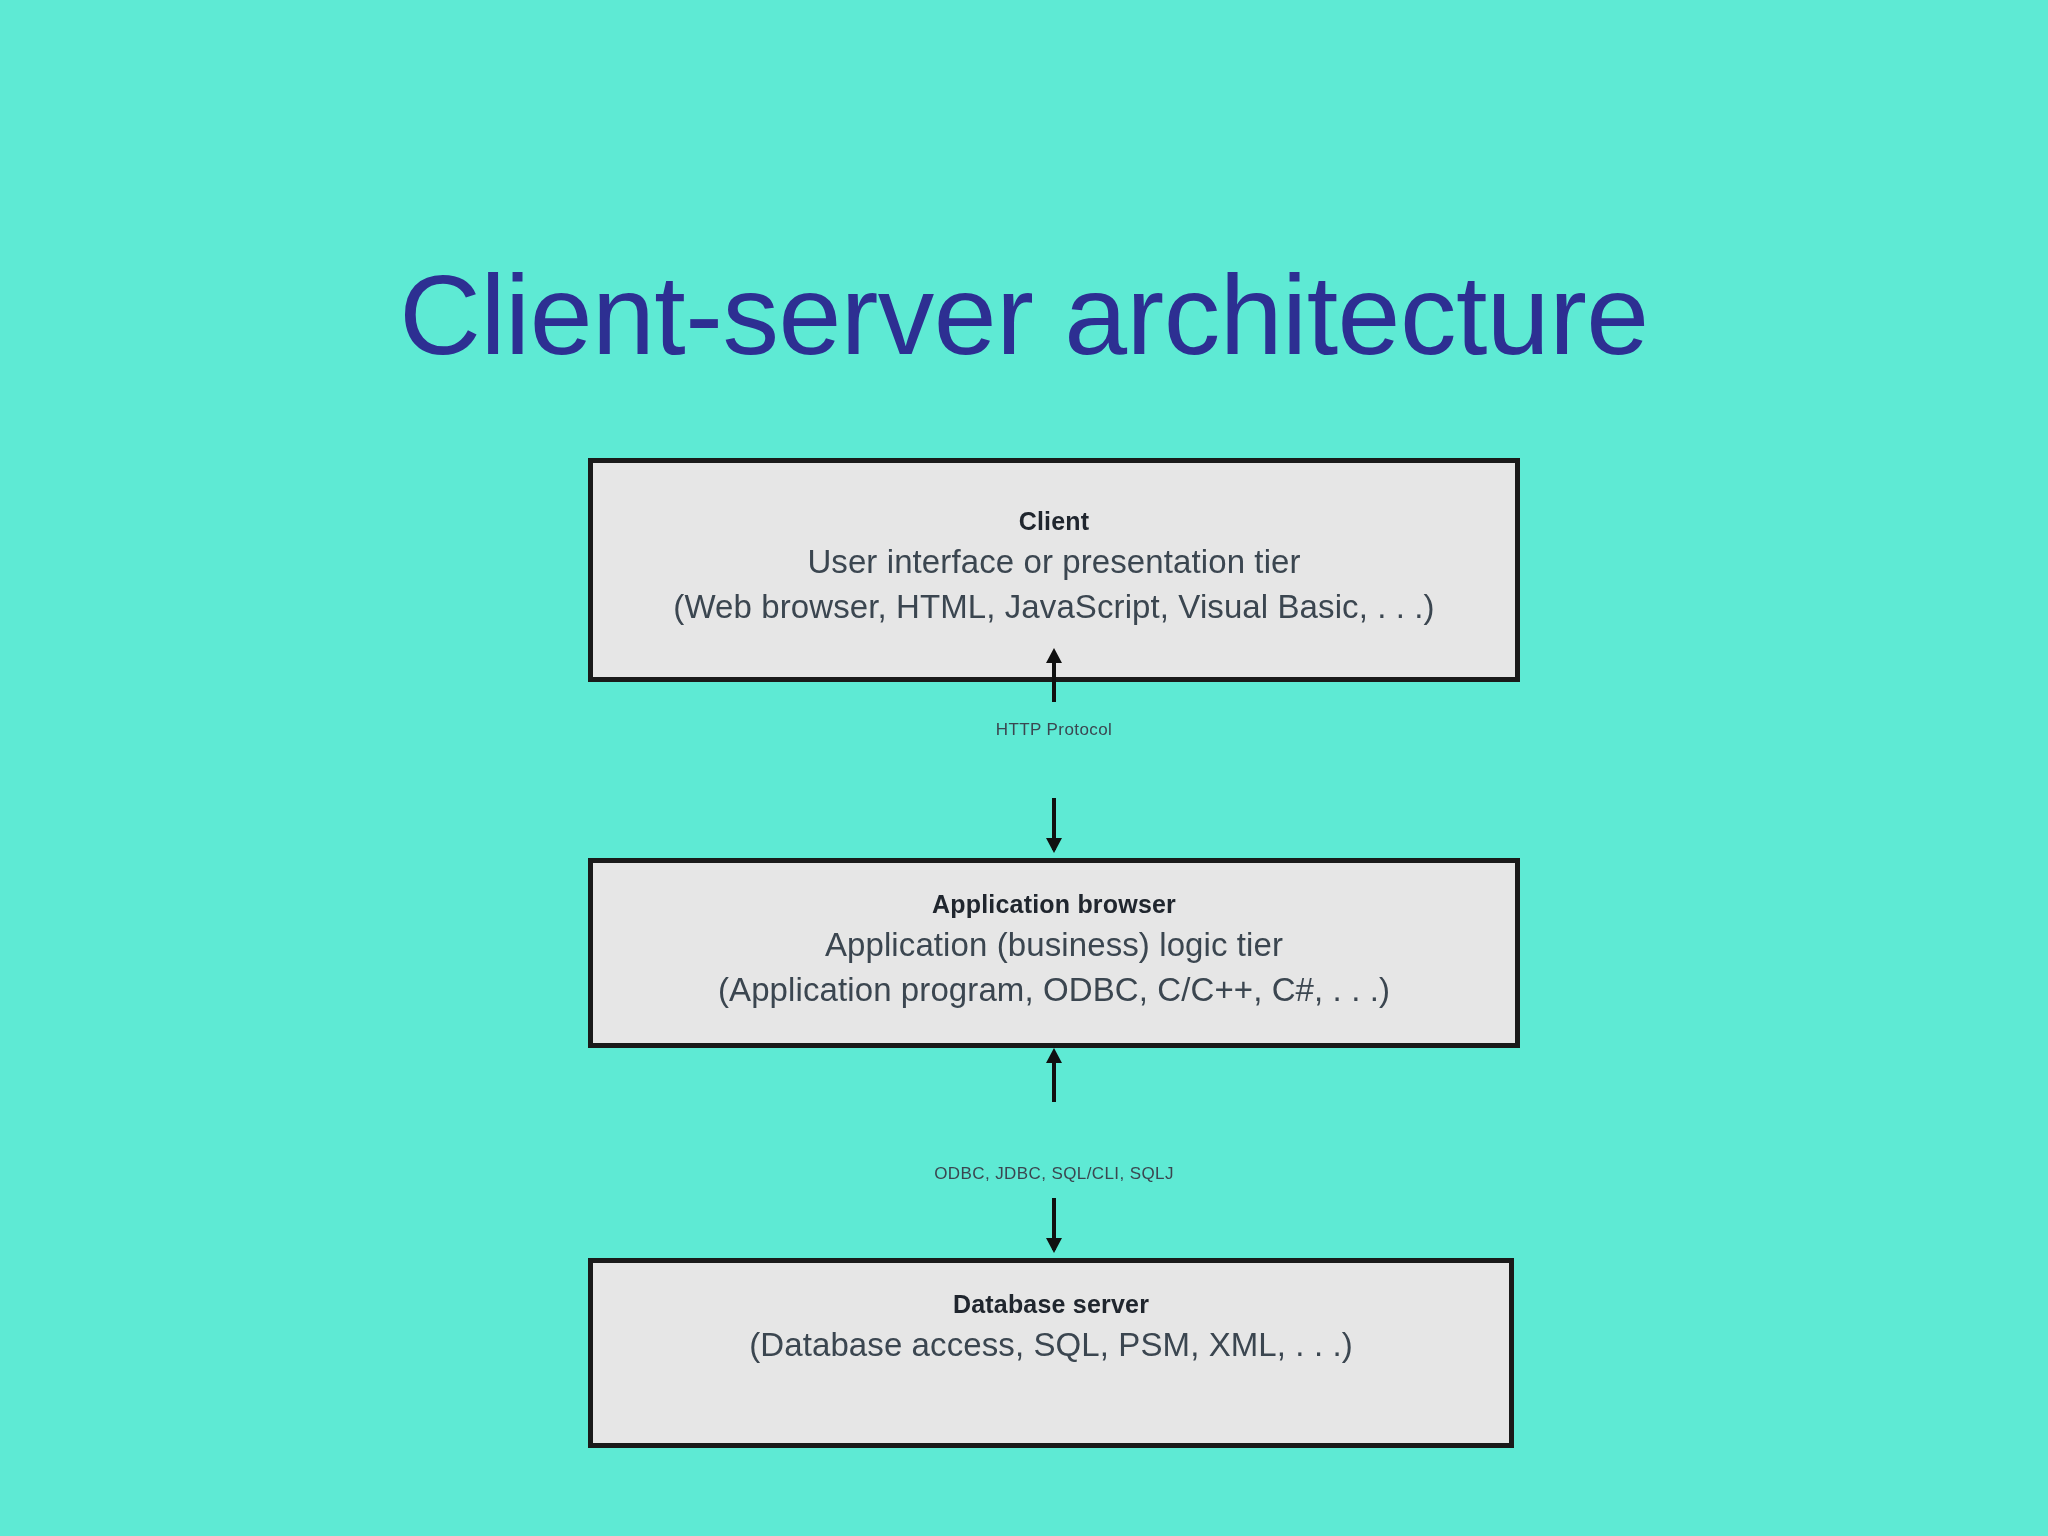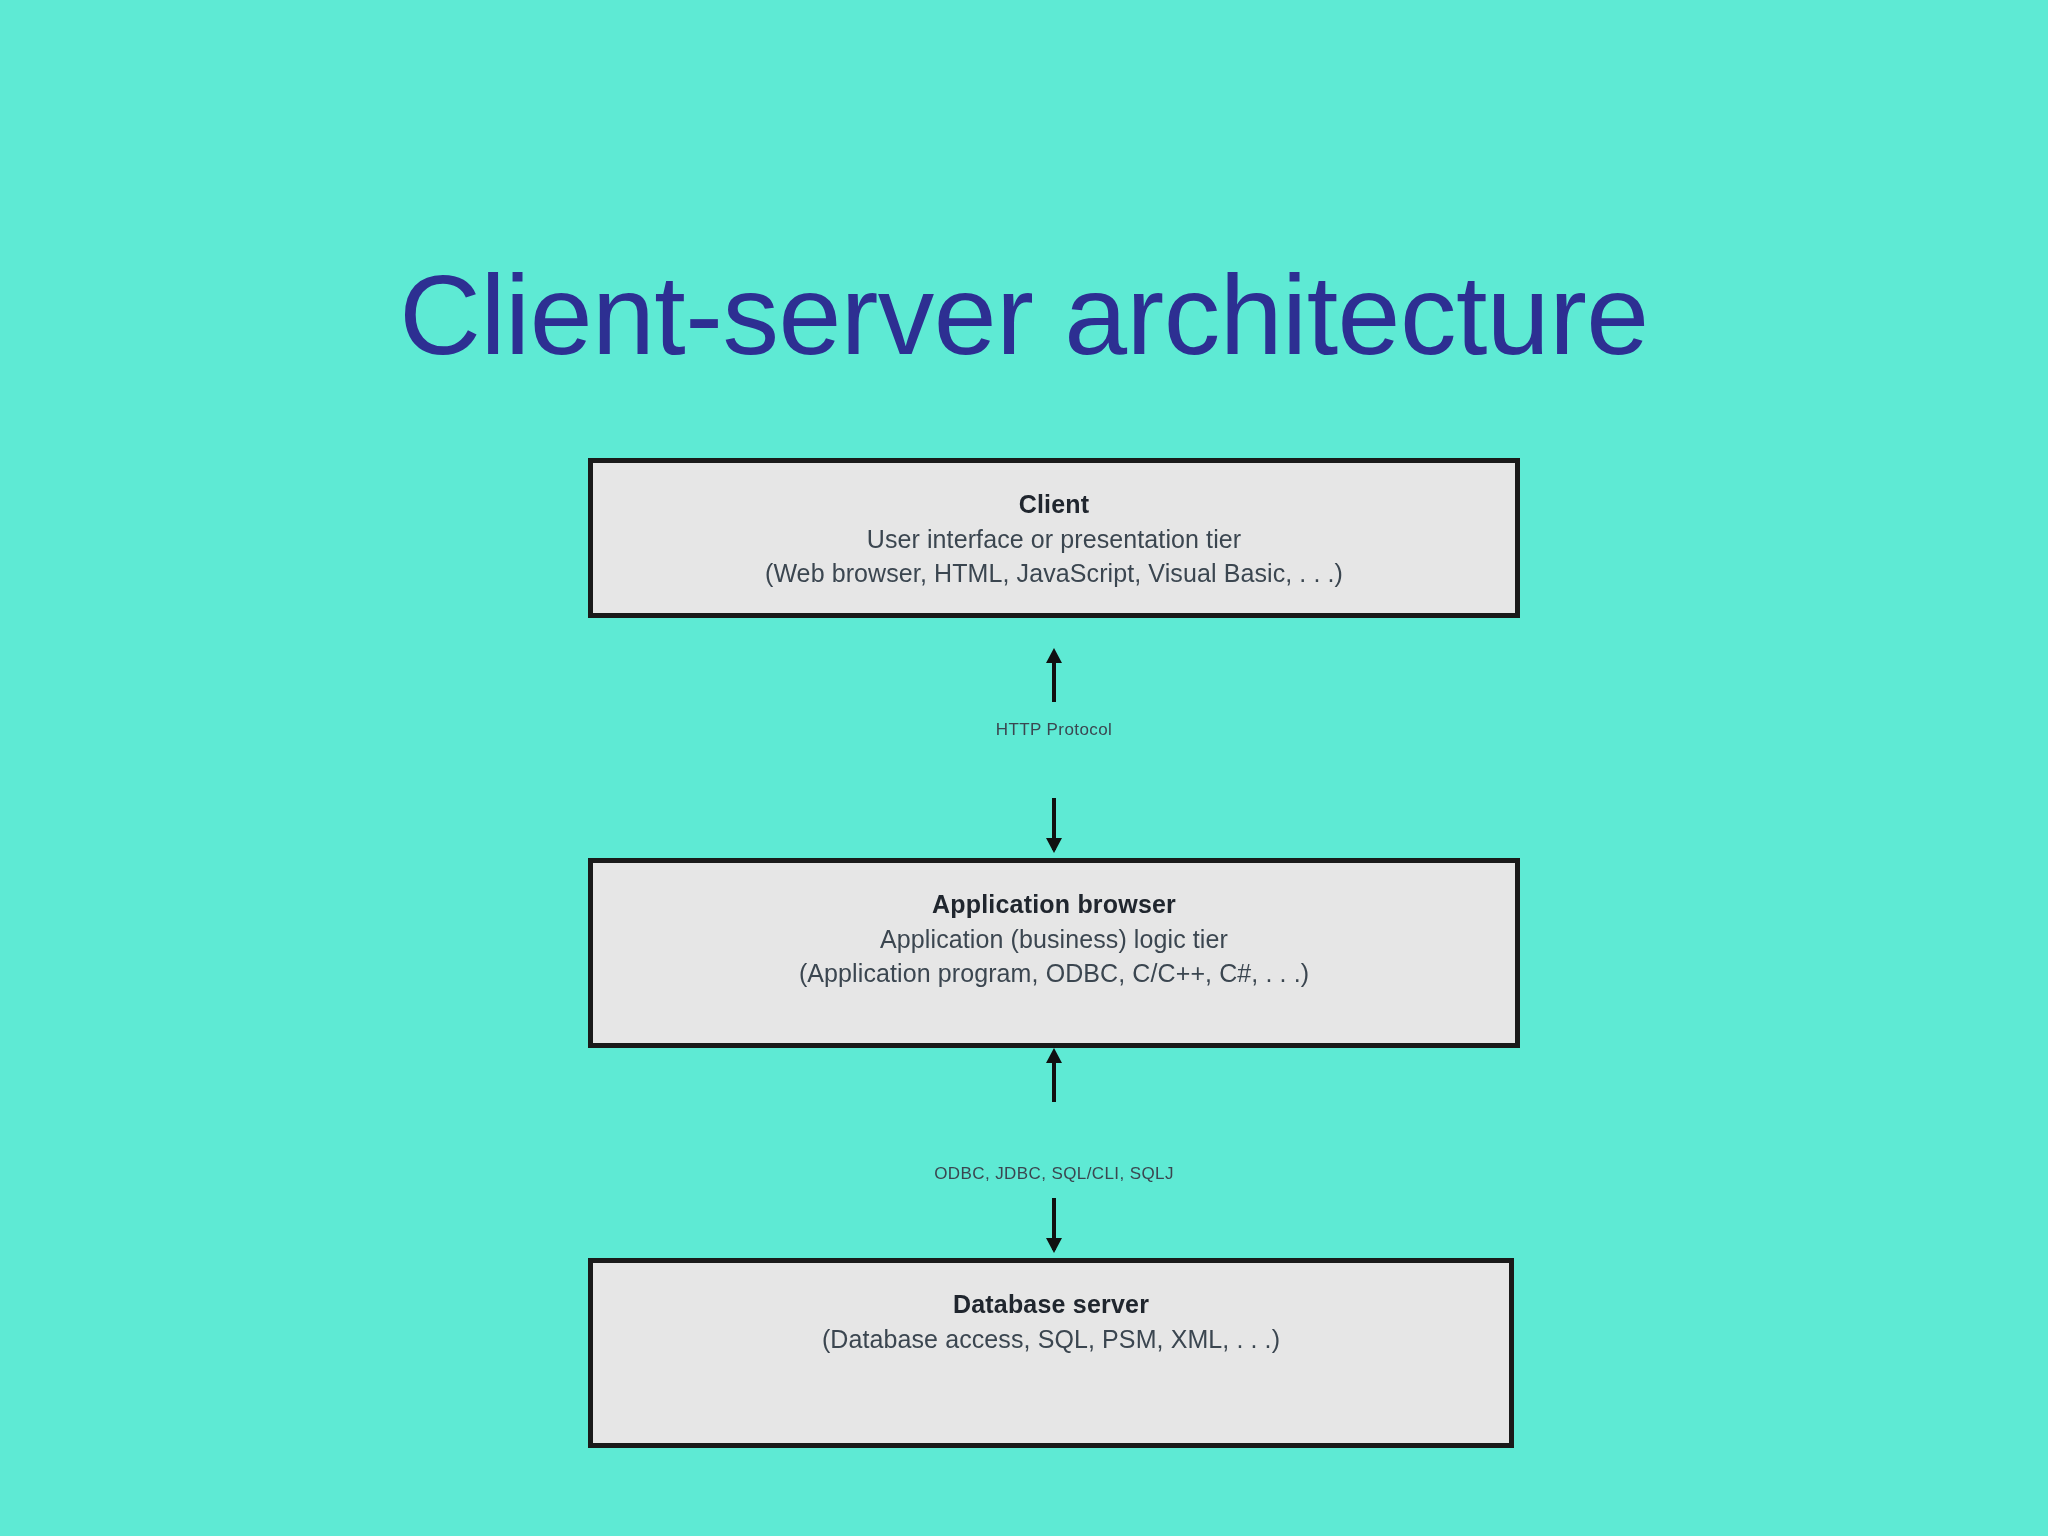--- a/index.html
+++ b/index.html
@@ -61,28 +61,28 @@
 
   .tier-box .tier-title {
     font-weight: bold;
     font-size: 25px;
     line-height: 1.38;
     letter-spacing: 0.2px;
     color: #20262e;
     filter: blur(0.35px);
   }
   .tier-box .tier-line {
-    font-size: 25px;
+    font-size: 33px;
     line-height: 1.38;
     letter-spacing: 0.1px;
     color: #3b4650;
     filter: blur(0.35px);
   }
 
-  #box-client   { top: 0px;   height: 160px; padding-top: 24px; }
+  #box-client   { top: 0px;   height: 224px; padding-top: 41px; }
   #box-app      { top: 400px; height: 190px; padding-top: 24px; }
   #box-db       { top: 800px; height: 190px; padding-top: 24px; }
 
   
   #box-db { width: 926px; }
 
   
   .connector {
     position: absolute;
     left: 0;

